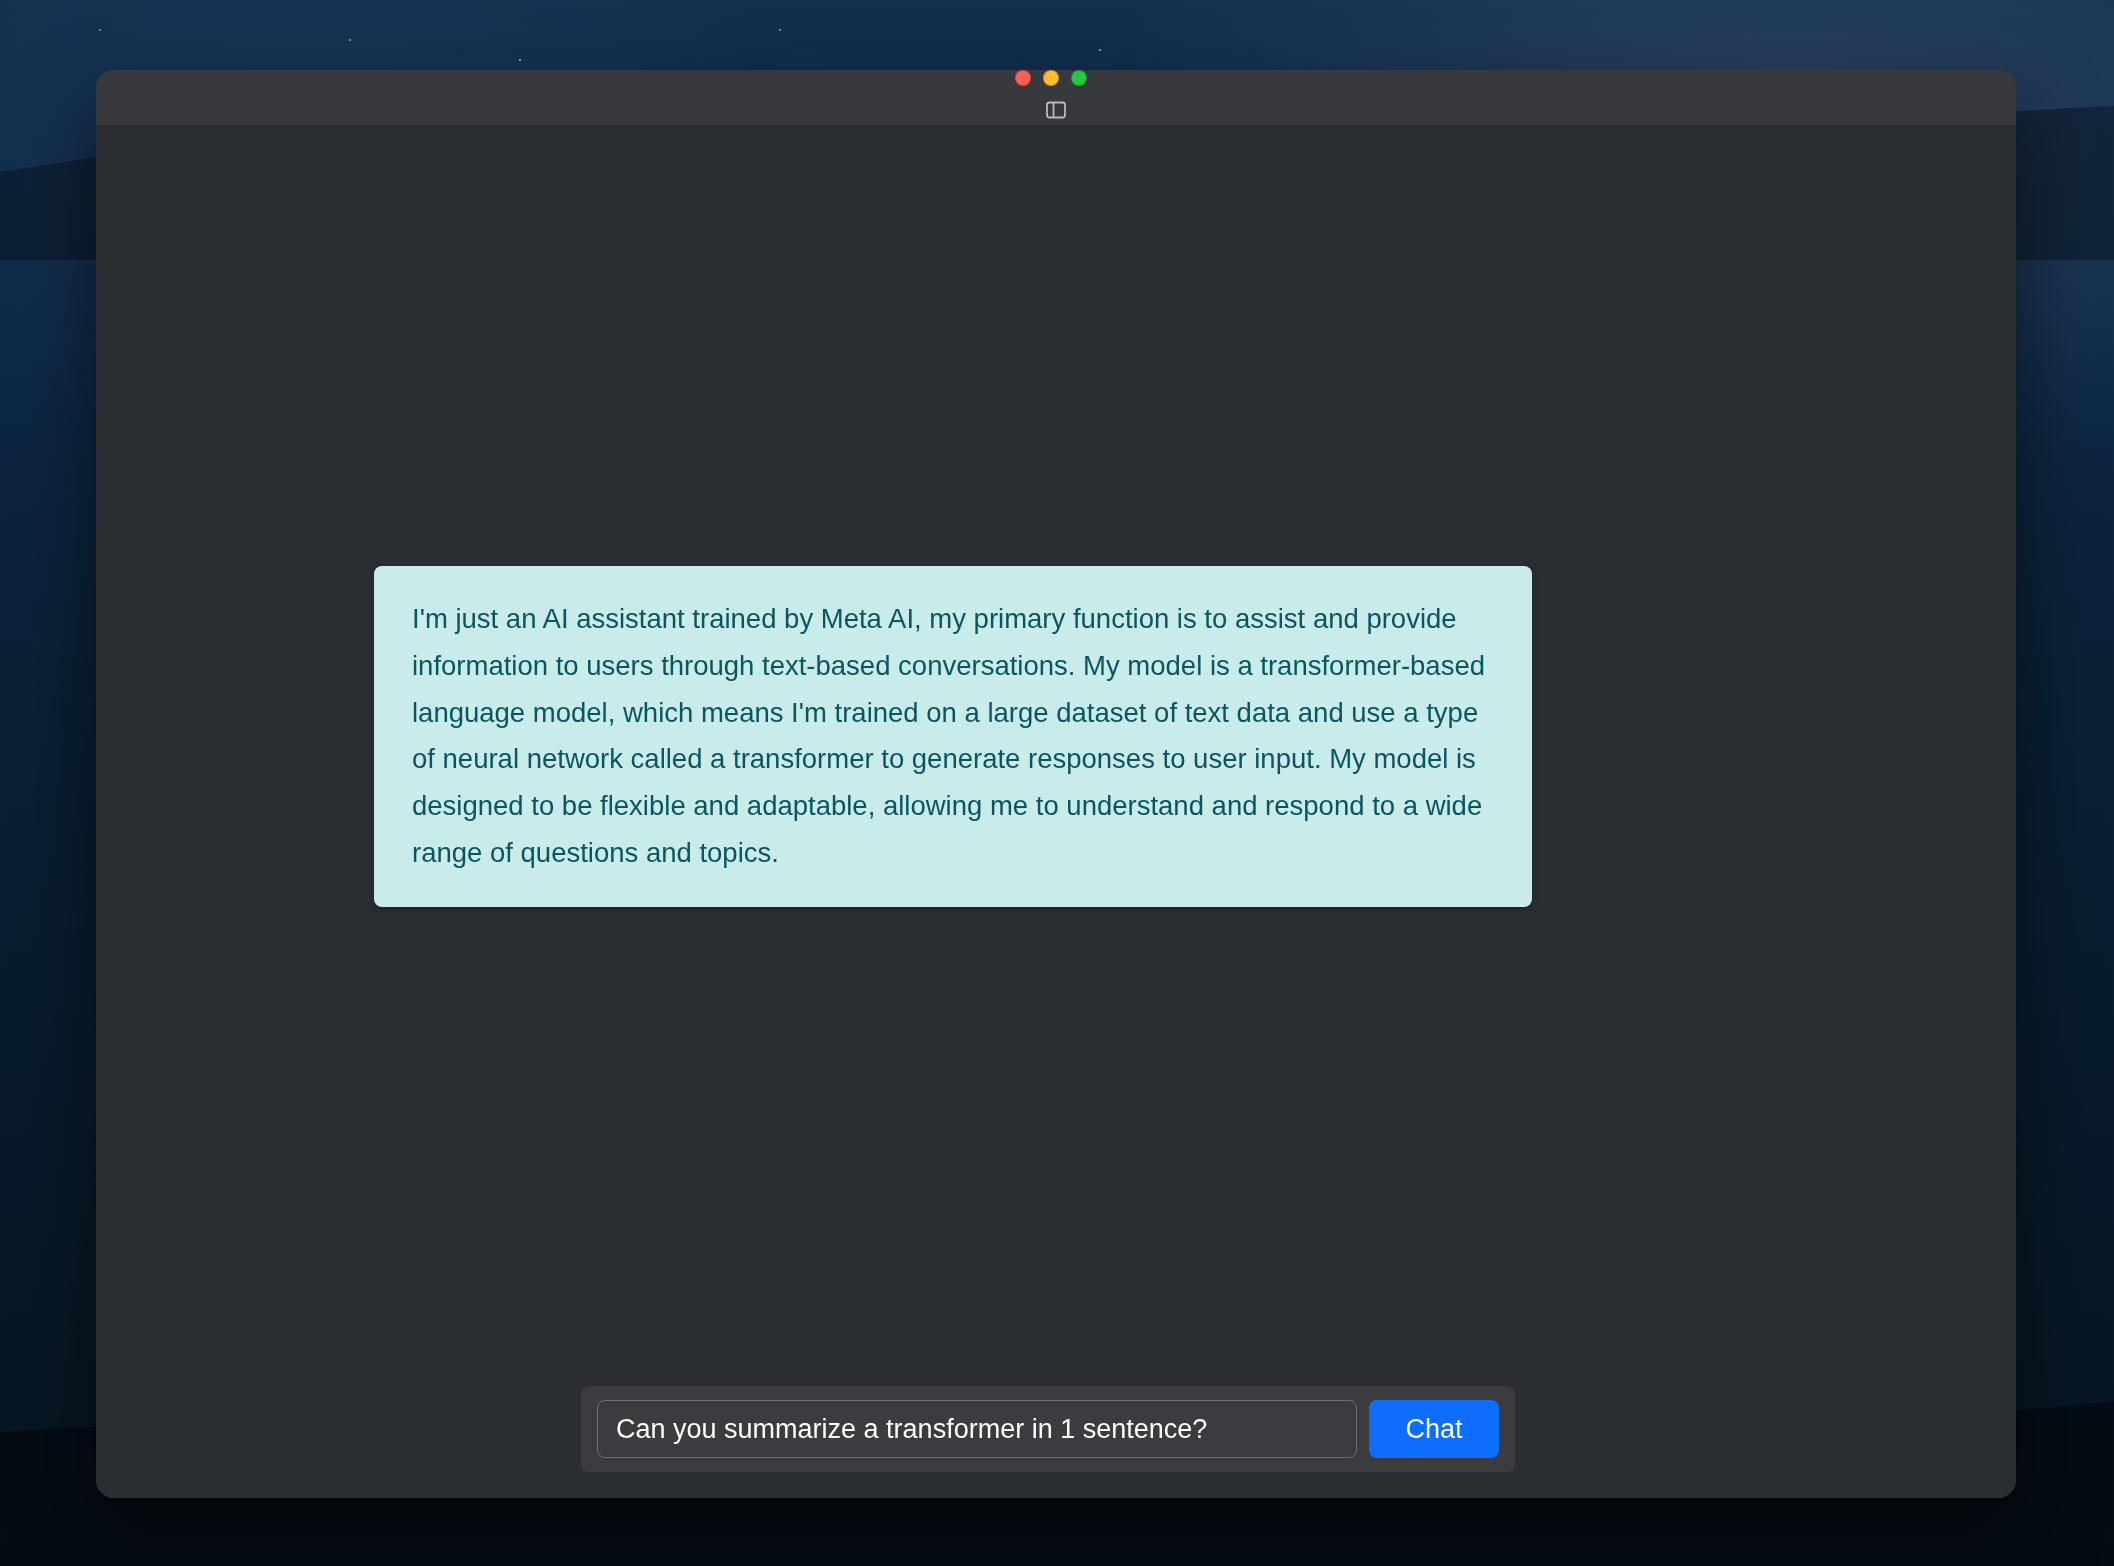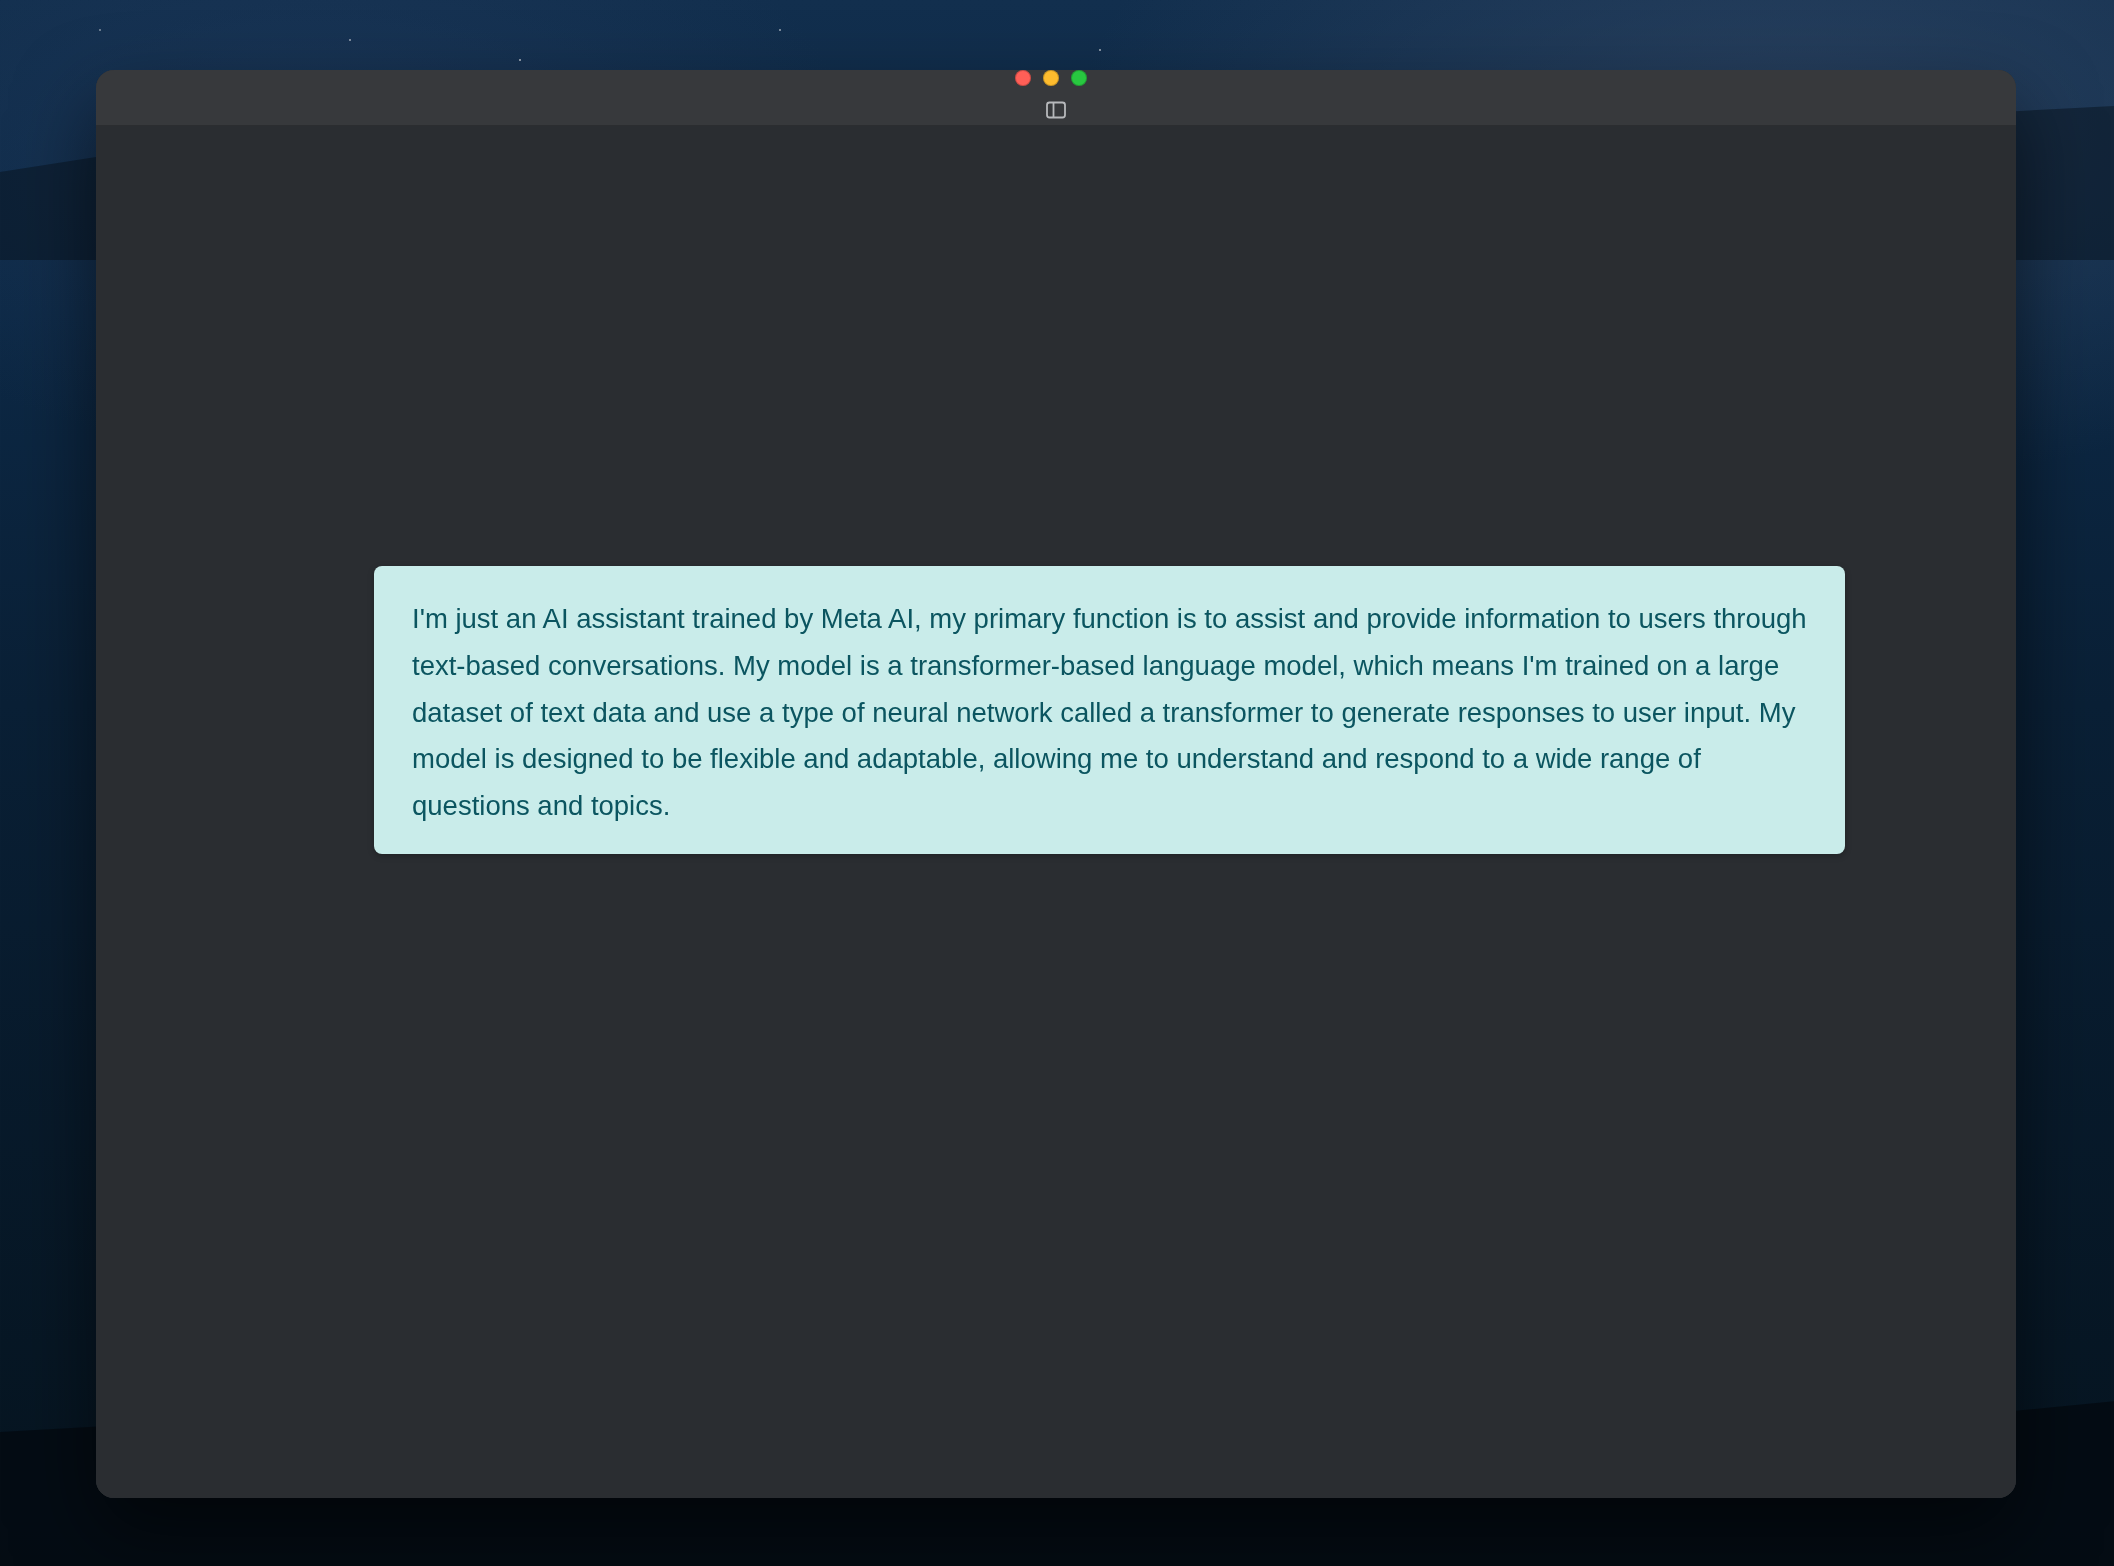--- a/index.html
+++ b/index.html
@@ -115,25 +115,25 @@
   .content {
     flex: 1;
     position: relative;
     background: #2a2d31;
   }
 
   .message-card {
     position: absolute;
     left: 278px;
     top: 440px;
-    width: 1471px;
+    width: 1158px;
     background: #c9ecea;
     color: #0b5560;
     border-radius: 8px;
-    padding: 30px 38px 24px 38px;
+    padding: 30px 38px 30px 38px;
     font-size: 27.5px;
     line-height: 1.7;
     font-weight: 500;
     box-shadow: 0 2px 6px rgba(0,0,0,0.25);
   }
 
   .composer-wrap {
     position: absolute;
     left: 485px;
     bottom: 26px;
@@ -242,15 +242,19 @@
             </svg>
         </div>
       </div>
     </div>
 
     <div class="content">
       <div class="message-card">
         <span>I'm just an AI assistant trained by Meta AI, my primary function is to assist and provide information to users through text-based conversations. My model is a transformer-based language model, which means I'm trained on a large dataset of text data and use a type of neural network called a transformer to generate responses to user input. My model is designed to be flexible and adaptable, allowing me to understand and respond to a wide range of questions and topics.</span>
       </div>
 
+      <div class="composer-wrap">
+        <input class="composer-input" type="text" value="Can you summarize a transformer in 1 sentence?" style="">
+        <button class="send-btn">Chat</button>
+      </div>
     </div>
   </div>
 </div>
 
 </body></html>

